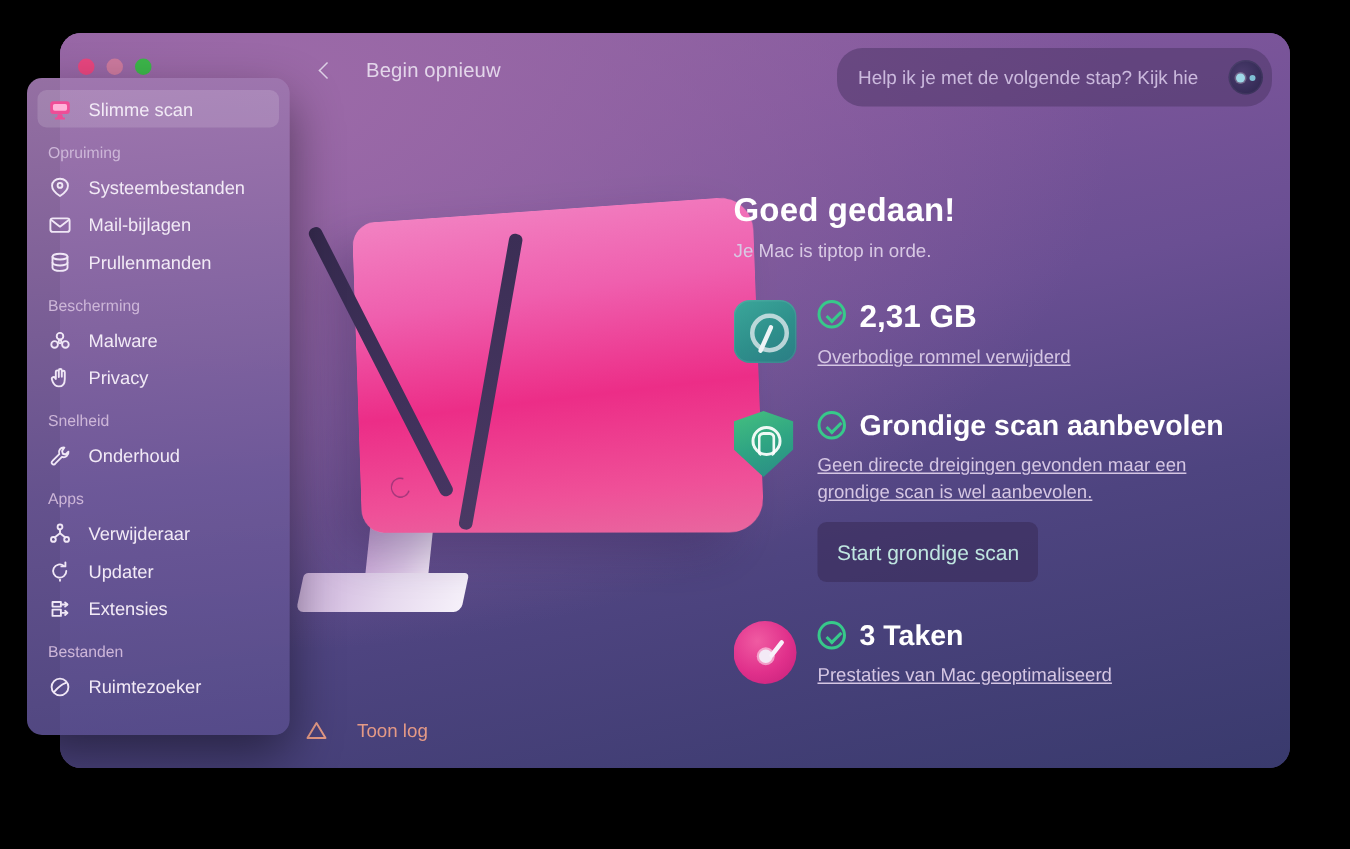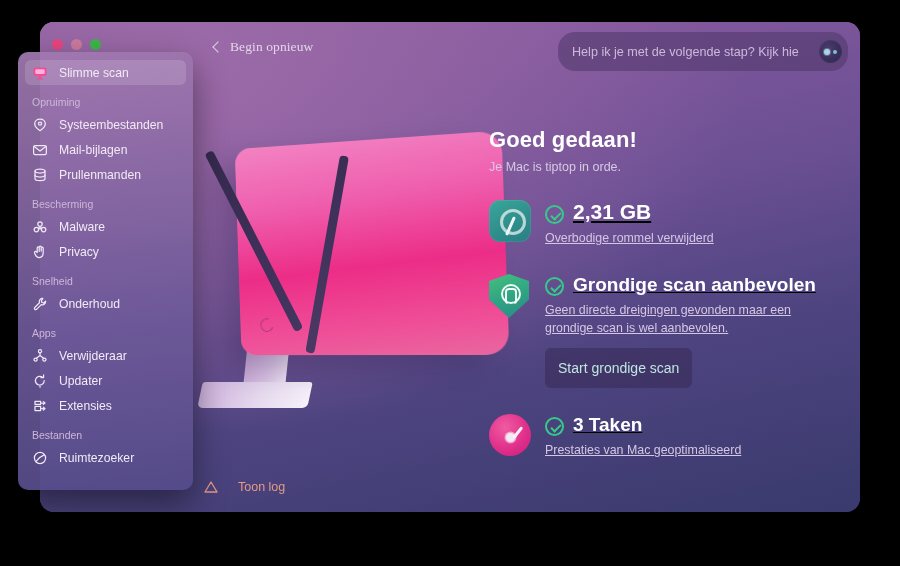--- a/index.html
+++ b/index.html
@@ -38,23 +38,23 @@
     position: absolute; left: 12px; top: 17px;
     display: flex; gap: 8px; align-items: center;
   }
   .dot { width: 11px; height: 11px; border-radius: 50%; }
   .dot.close  { background: #e8467f; }
   .dot.min    { background: #cc7a9e; }
   .dot.max    { background: #3cb64a; }
 
   .back-btn {
     position: absolute; left: 168px; top: 14px;
-    display: flex; align-items: center; gap: 7px;
+    display: flex; align-items: center; gap: 21px;
     color: #e3d6ea; font-size: 13.5px; letter-spacing: .1px;
-    padding: 3px 6px; border-radius: 6px; font-family: Liberation Serif, serif;
+    padding: 3px 6px; border-radius: 6px;
   }
   .chev {
     width: 8px; height: 8px;
     border-left: 1.6px solid #ddd0e6; border-bottom: 1.6px solid #ddd0e6;
     transform: rotate(45deg); margin-right: 1px; position: relative; top: 0px;
   }
 
   
   .assist-pill {
     position: absolute; right: 12px; top: 10px;
@@ -188,21 +188,21 @@
     content:""; position:absolute; left:17px; top:19px;
     width:9px; height:9px; border-radius:50%;
     background:#f3eaf6; box-shadow: 0 0 0 1.5px rgba(255,255,255,0.5);
   }
   .ic-speed::after {
     content:""; position:absolute; left:23px; top:10px;
     width:2.5px; height:14px; background:#f8f1fa; border-radius:2px;
     transform: rotate(38deg); transform-origin: bottom center;
   }
 
-  .r-head { display: flex; align-items: flex-end; gap: 9px; text-decoration: underline; }
+  .r-head { display: flex; align-items: flex-start; gap: 9px; }
   .check {
     width: 19px; height: 19px; border-radius: 50%;
     border: 2px solid #37c98a; position: relative; flex: 0 0 auto;
   }
   .check::after {
     content:""; position:absolute; left:4.2px; top:4.8px;
     width:8px; height:4px;
     border-left:2px solid #37c98a; border-bottom:2px solid #37c98a;
     transform: rotate(-45deg);
   }

